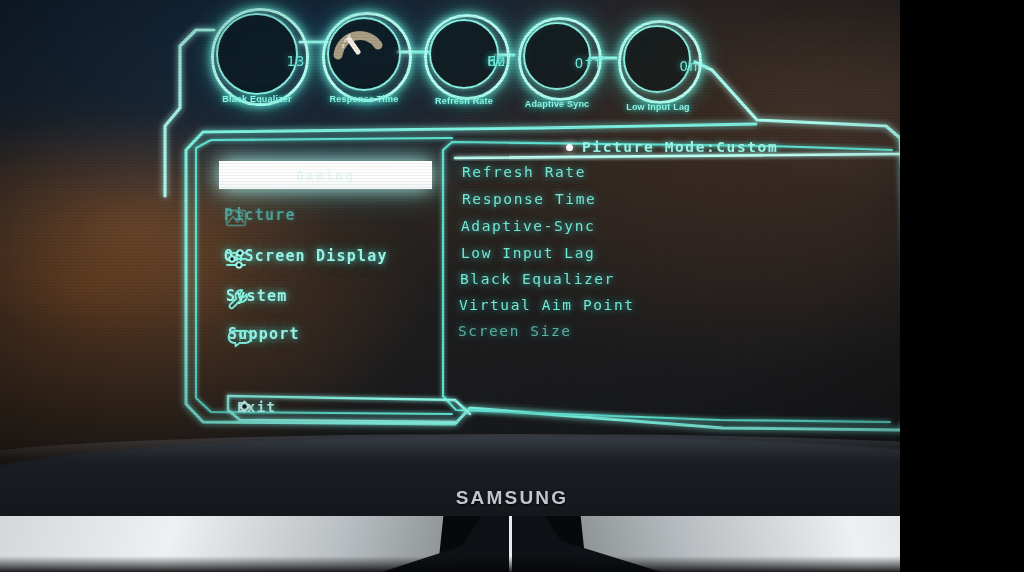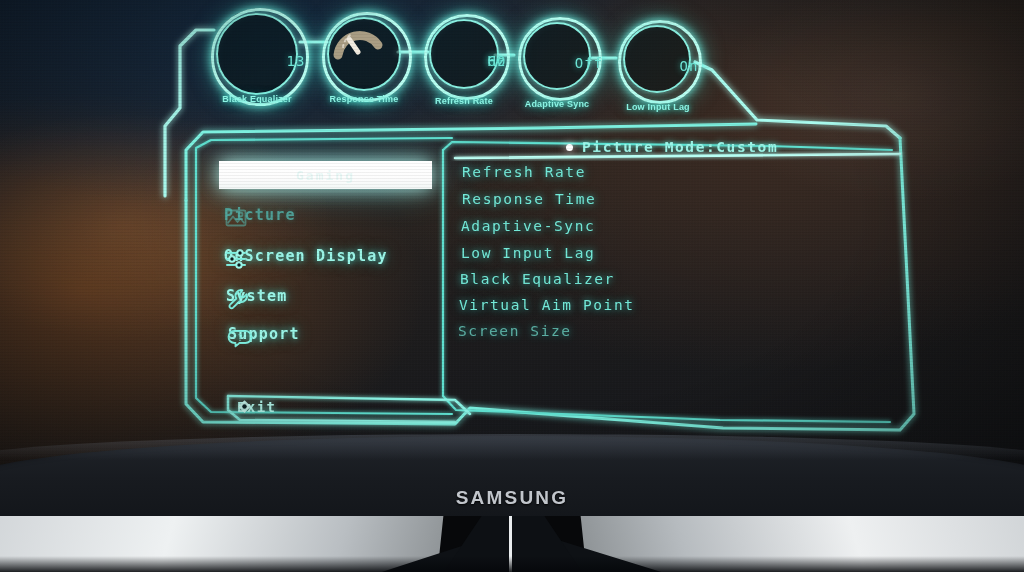--- a/index.html
+++ b/index.html
@@ -3,21 +3,21 @@
 <meta charset="utf-8">
 <title>Samsung Odyssey OSD</title>
 <style>
   html,body{margin:0;padding:0;background:#000;}
   body{
     width:1024px;height:572px;overflow:hidden;position:relative;
     font-family:"DejaVu Sans Mono","Liberation Mono",monospace;
   }
 
   
-  #photo{position:absolute;inset:0;width:1024px;height:572px;overflow:hidden;}
+  #photo{position:absolute;inset:0;width:900px;height:572px;overflow:hidden;}
 
   
   .wallpaper{
     position:absolute;left:0;top:0;width:1024px;height:470px;
     background:
       radial-gradient(ellipse 680px 300px at 26% 6%, #14293f 0%, rgba(20,41,63,0) 62%),
       radial-gradient(ellipse 520px 300px at 8% 62%, #5d3a21 0%, rgba(93,58,33,0) 66%),
       radial-gradient(ellipse 560px 330px at 74% 30%, #3a2a22 0%, rgba(58,42,34,0) 70%),
       radial-gradient(ellipse 900px 420px at 50% 100%, #16181c 0%, rgba(22,24,28,0) 70%),
       linear-gradient(160deg,#132234 0%, #2a2420 45%, #1d1b1b 72%, #15171a 100%);

